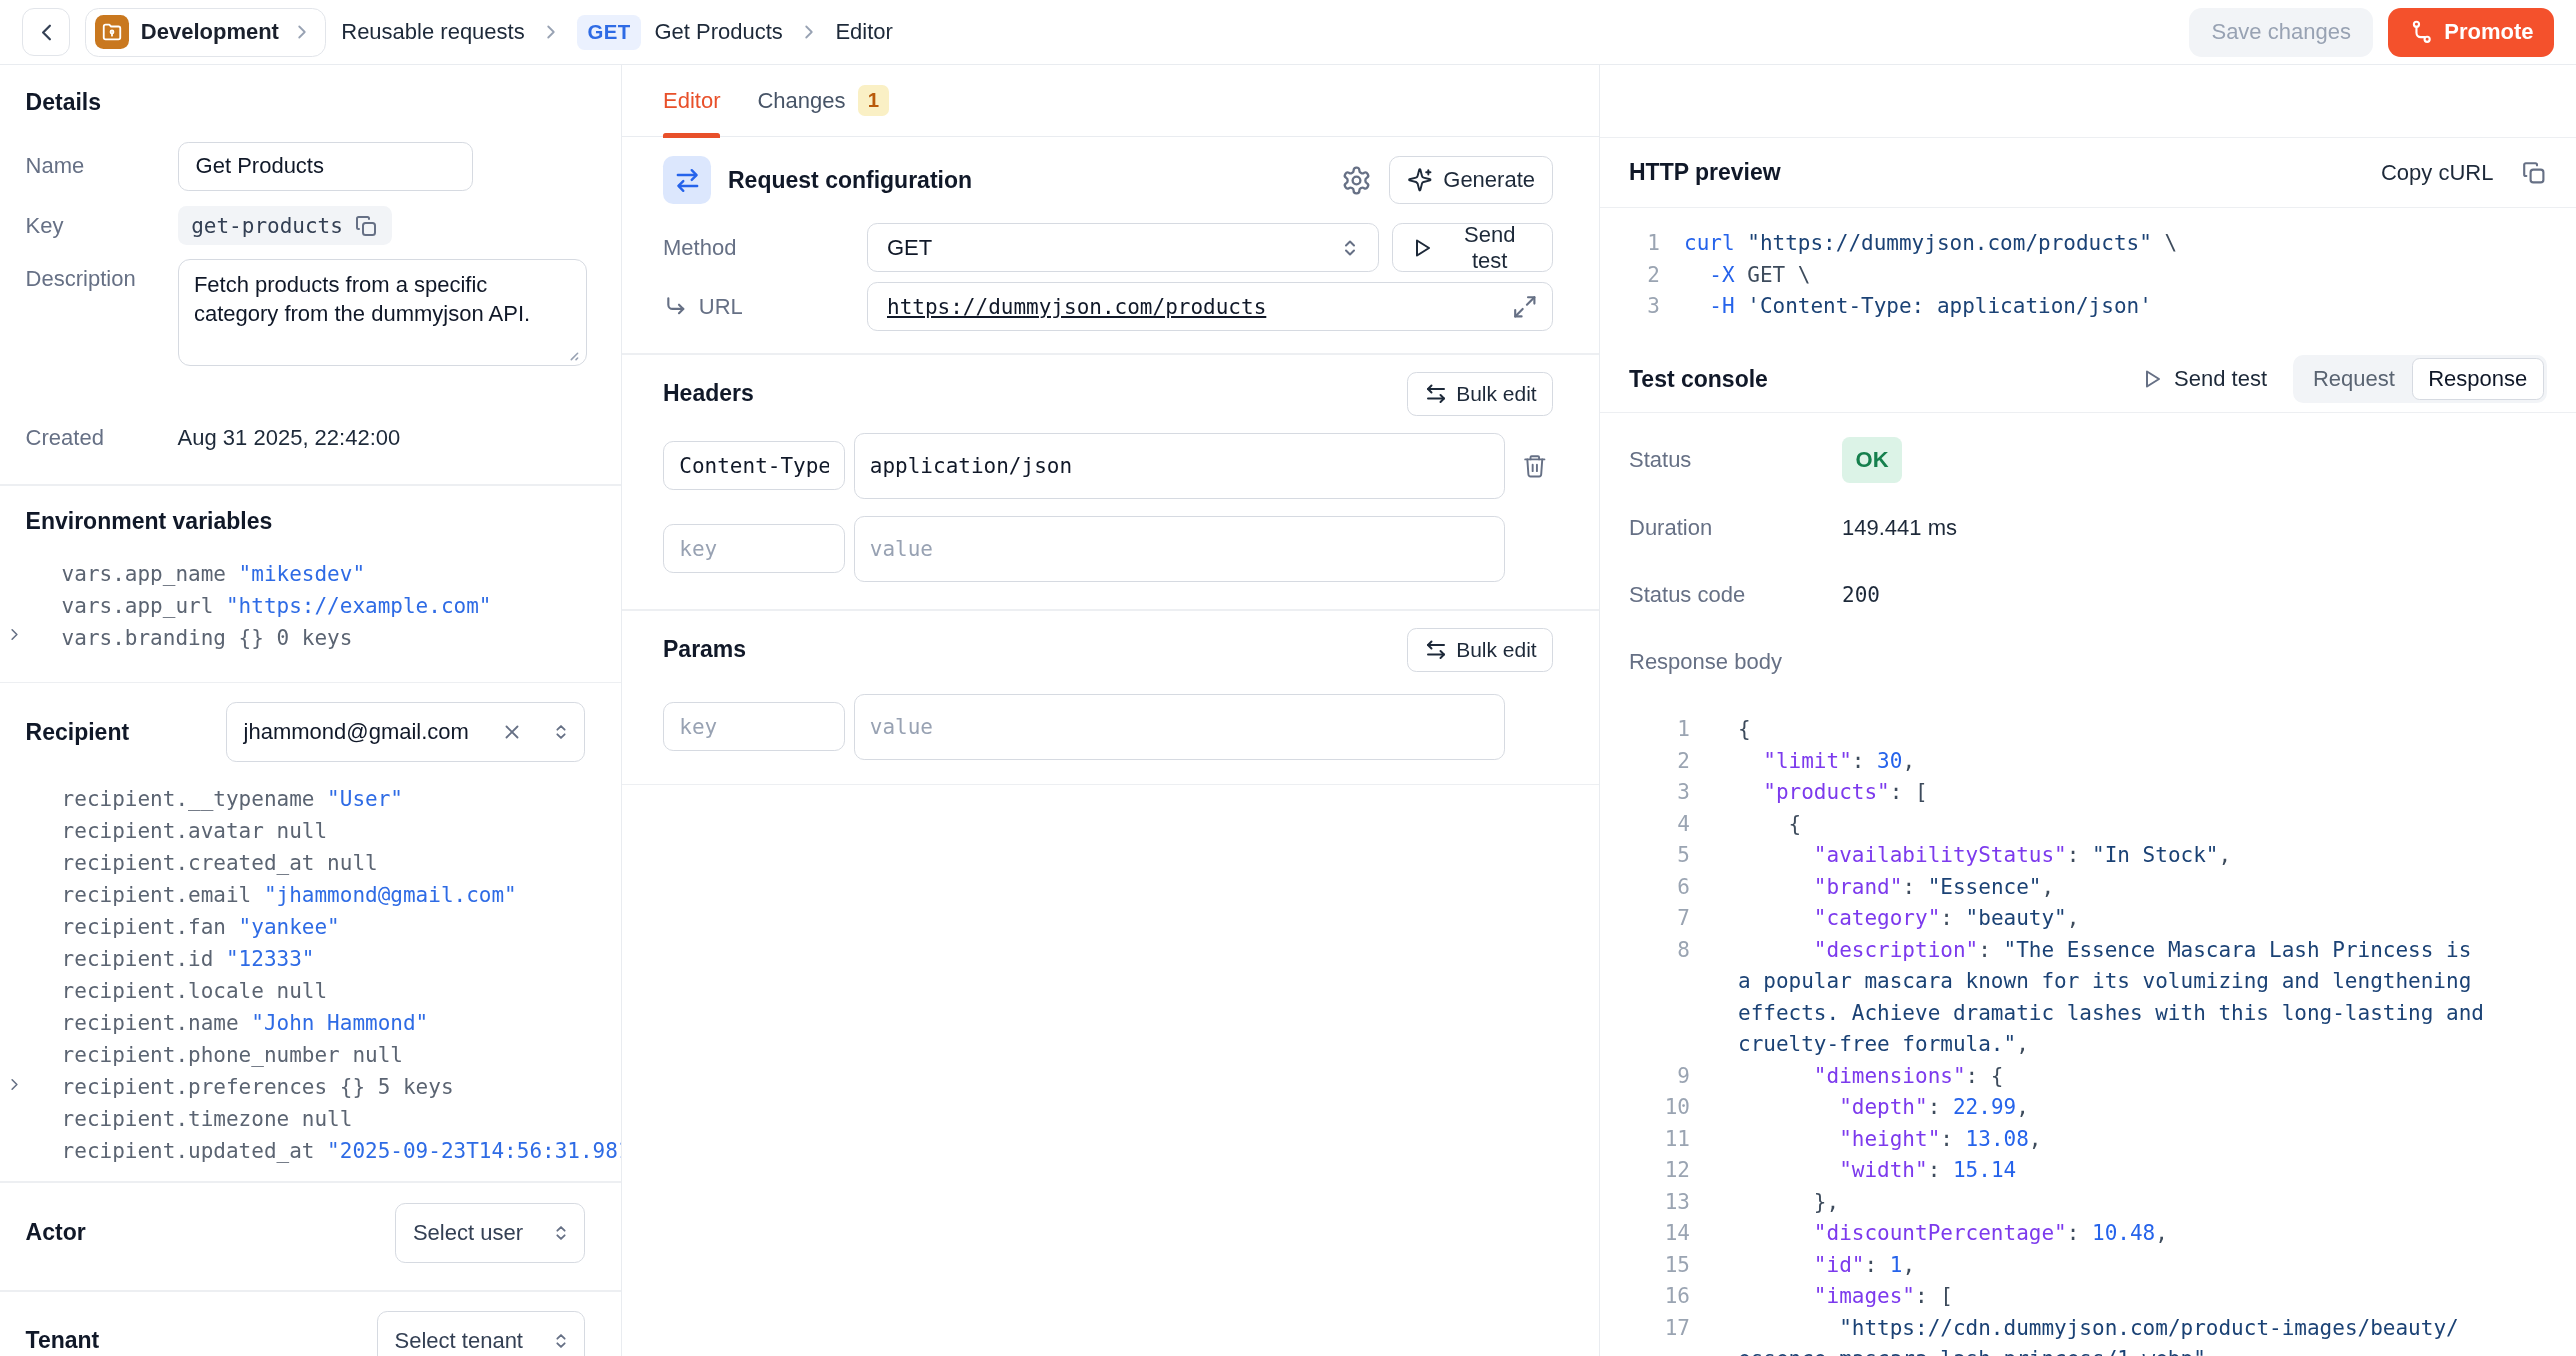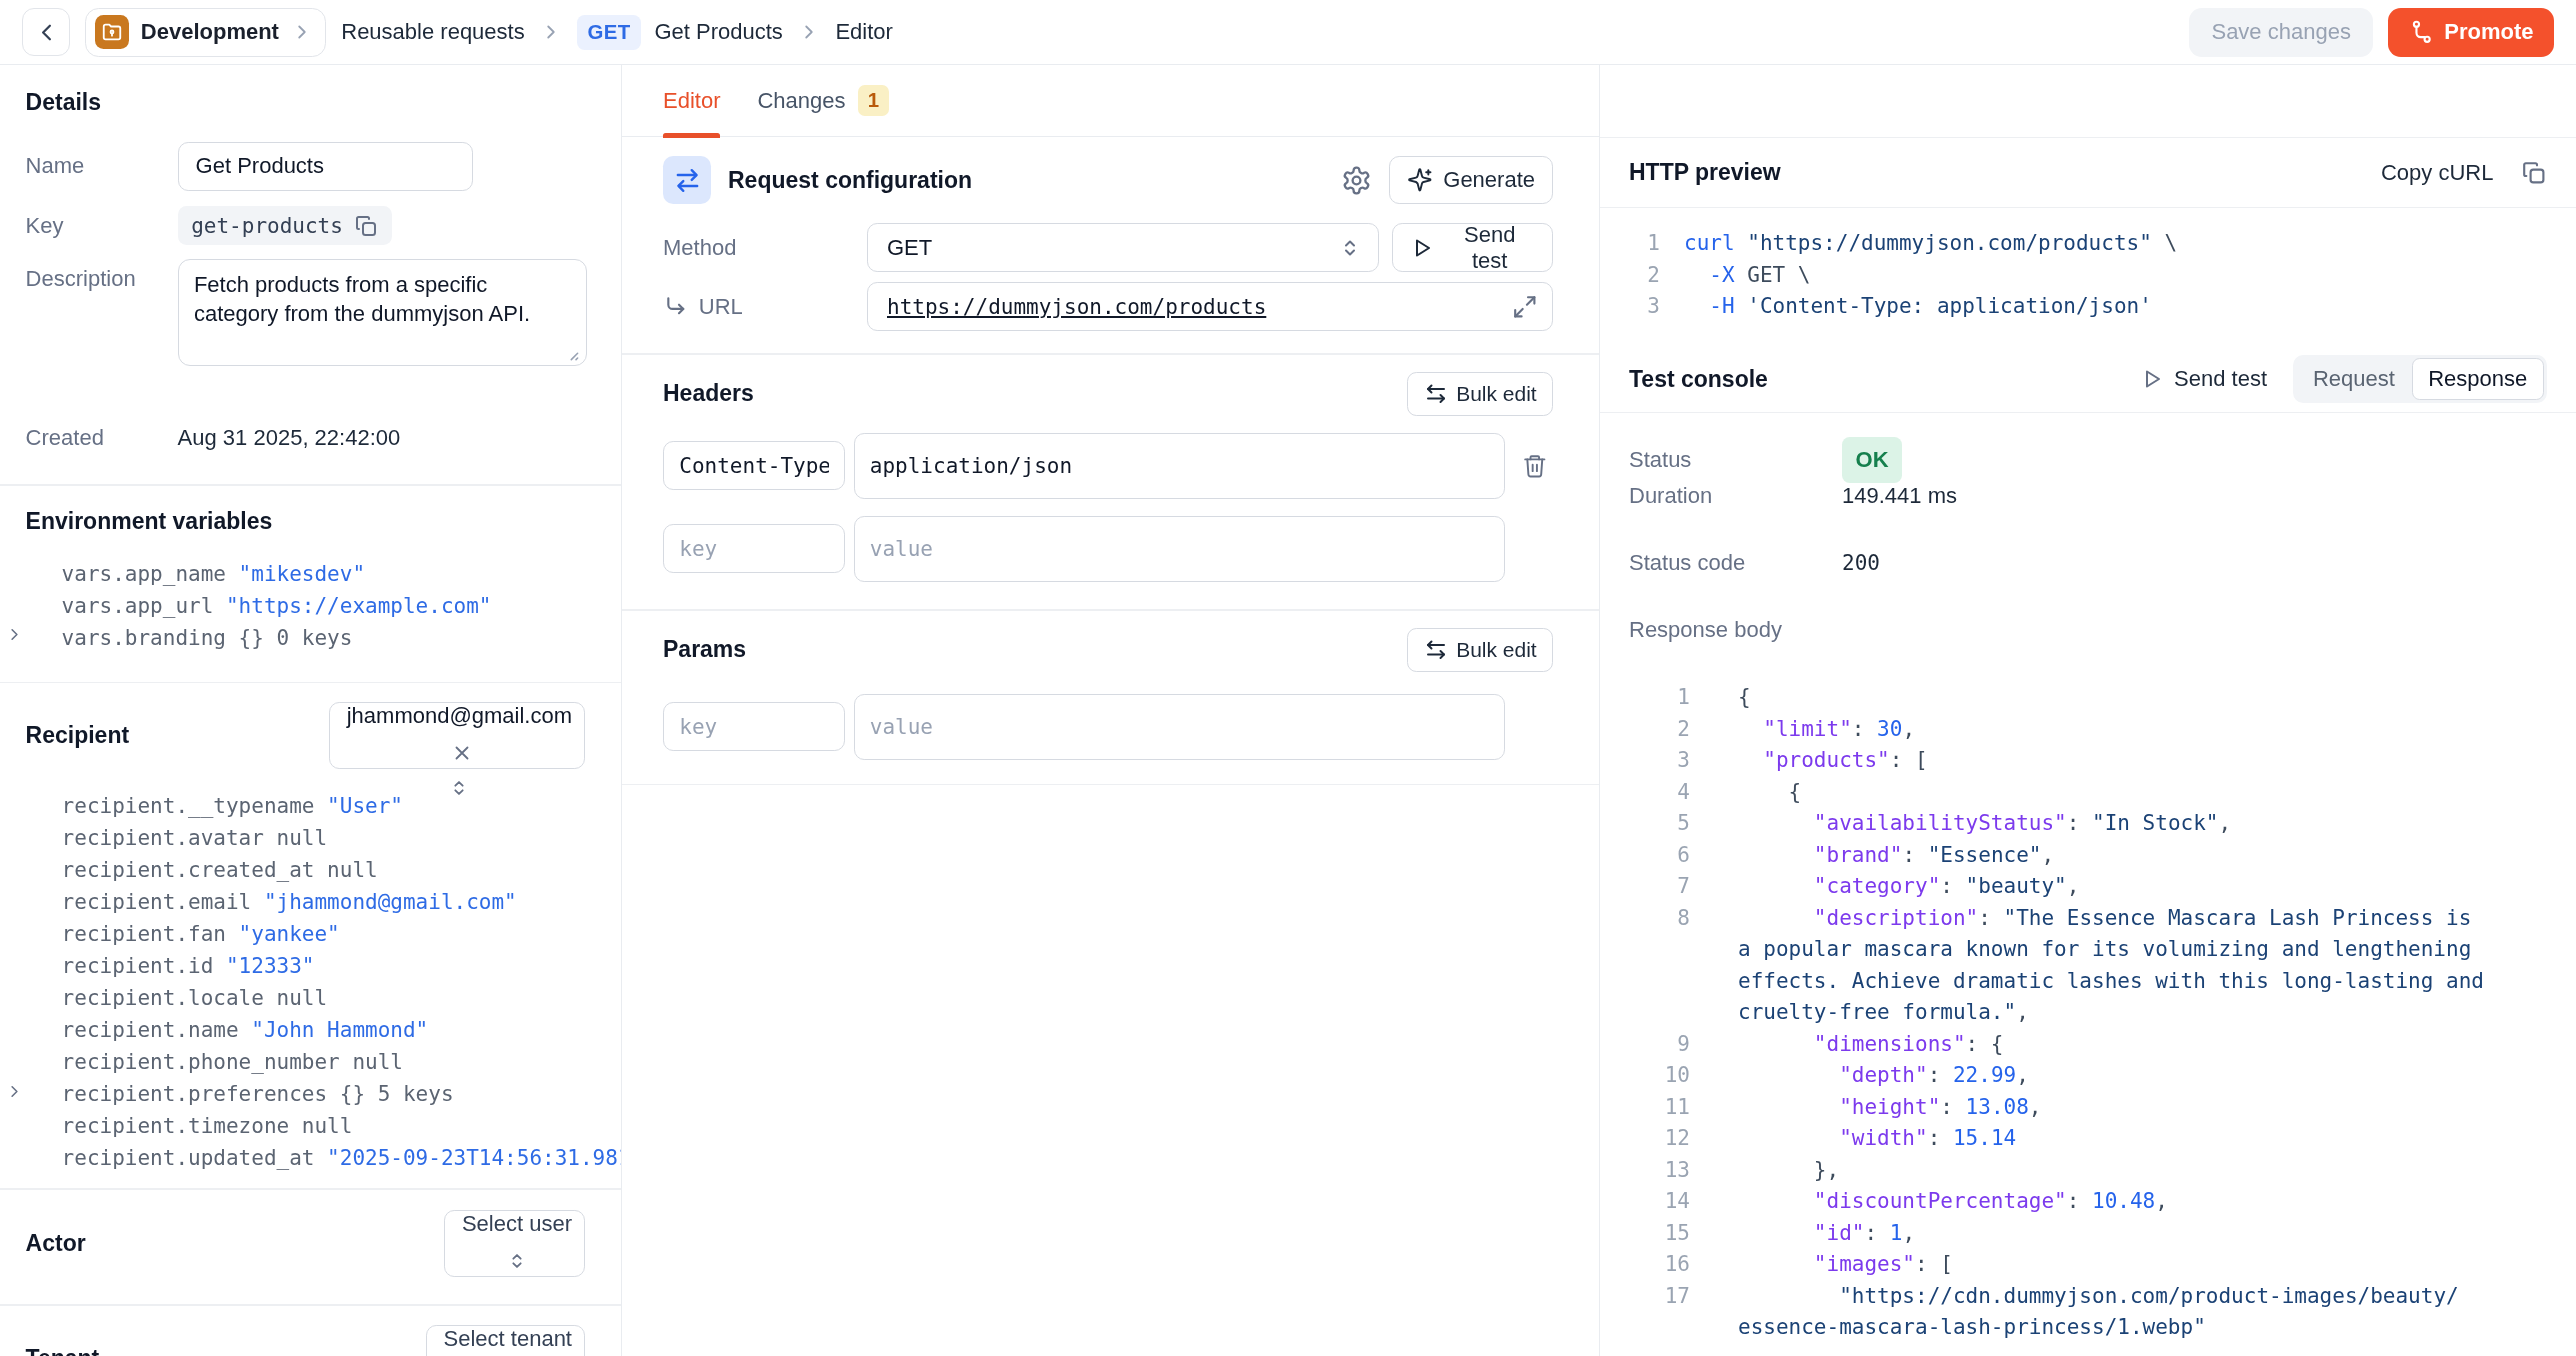--- a/index.html
+++ b/index.html
@@ -51,22 +51,22 @@
     font-family: "Liberation Sans", sans-serif; }
   .ta-wrap { position: relative; width: 409px; }
   .ta-handle { position: absolute; right: 6.8px; bottom: 10.2px; color: #98A2B3; }
 
   .kv-row { position: relative; line-height: 32px; font-size: 21px; white-space: nowrap; }
   .kv-key { color: #5B6472; margin-left: 36px; }
   .kv-val-str { color: #2E6BE5; }
   .kv-val-null, .kv-val-obj { color: #5B6472; }
   .kv-chev { position: absolute; left: -20.4px; top: 3.4px; color: #667085; }
 
-  .select-box { height: 67px; border: 1.7px solid #D6DAE1; border-radius: 10.2px; display: flex;
-    align-items: center; padding: 0 12px 0 17px; gap: 13px; color: #101828; background: #fff; flex-direction: column; }
+  .select-box { height: 60px; border: 1.7px solid #D6DAE1; border-radius: 10.2px; display: flex;
+    align-items: center; padding: 0 12px 0 17px; gap: 27px; color: #101828; background: #fff; }
   .select-box .sel-x { color: #667085; margin-left: 5.1px; }
   .select-box .sel-ud { color: #667085; }
   .select-ghost { color: #344054; }
 
   
   .tabsrow { height: 72px; border-bottom: 1.7px solid #E9ECF0; display: flex; align-items: stretch;
     padding-left: 41px; gap: 37px; }
   .tab { display: flex; align-items: center; gap: 12px; font-weight: 500; color: #475467; position: relative; }
   .tab.active { color: #E8502A; }
   .tab.active::after { content: ""; position: absolute; left: 0; right: 0; bottom: -1.7px; height: 4.3px;
@@ -514,21 +514,21 @@
         <button class="seg-btn">Request</button>
         <button class="seg-btn on">Response</button>
       </div>
     </div>
 
     <div class="tc-rows">
       <div class="tc-row">
         <span class="tc-label">Status</span>
         <span class="ok-badge">OK</span>
       </div>
-      <div class="tc-row" style="">
+      <div class="tc-row" style="margin-top:32px">
         <span class="tc-label">Duration</span>
         <span style="color:#1D2939">149.441 ms</span>
       </div>
       <div class="tc-row" style="margin-top:41px">
         <span class="tc-label">Status code</span>
         <span class="mono25" style="color:#1D2939">200</span>
       </div>
       <div class="tc-row" style="margin-top:41px">
         <span class="tc-label">Response body</span>
       </div>

